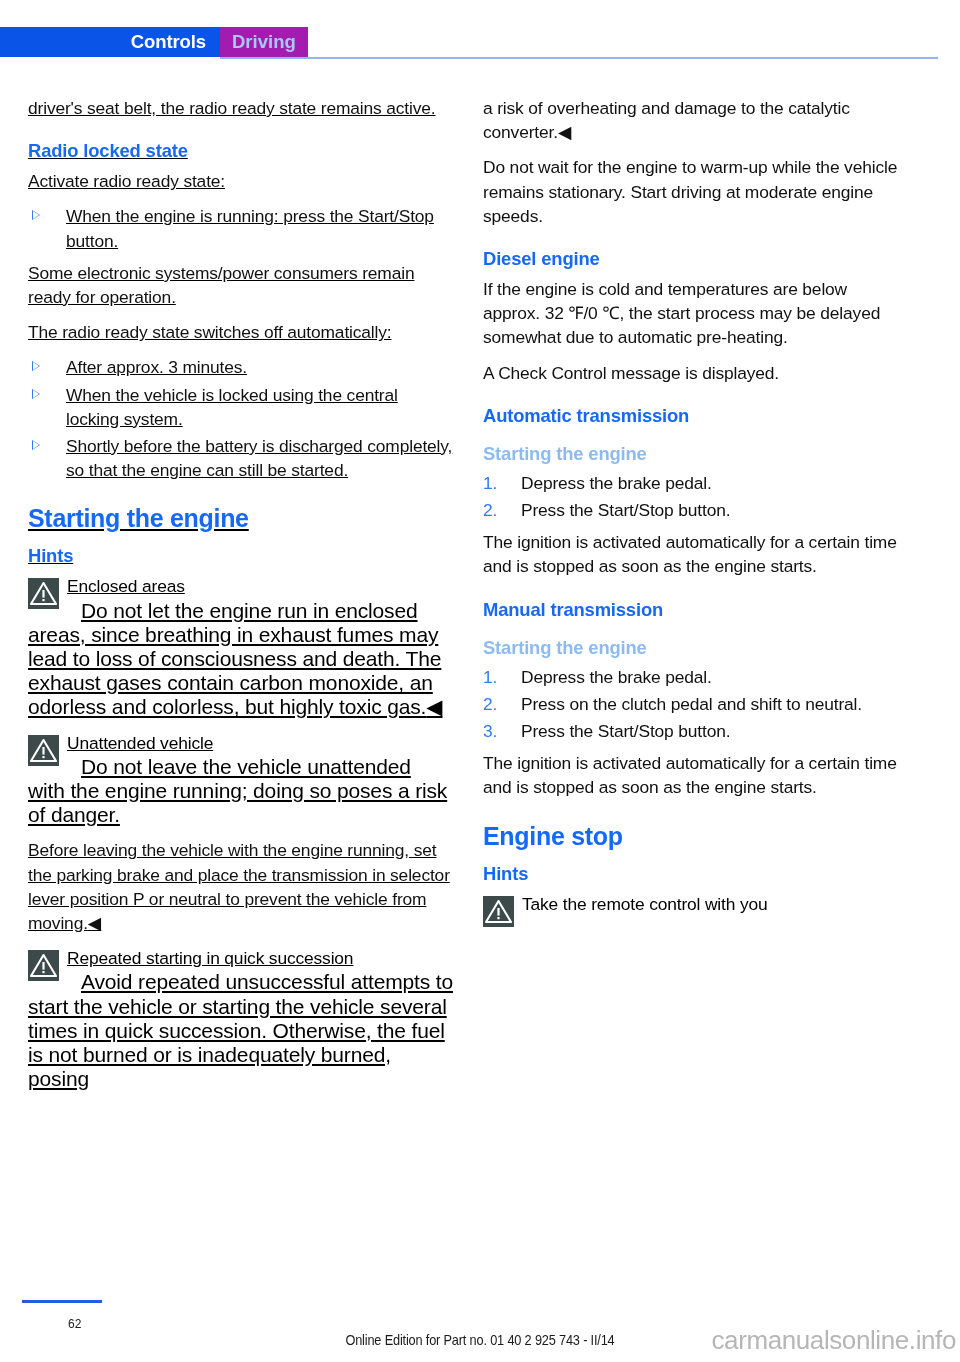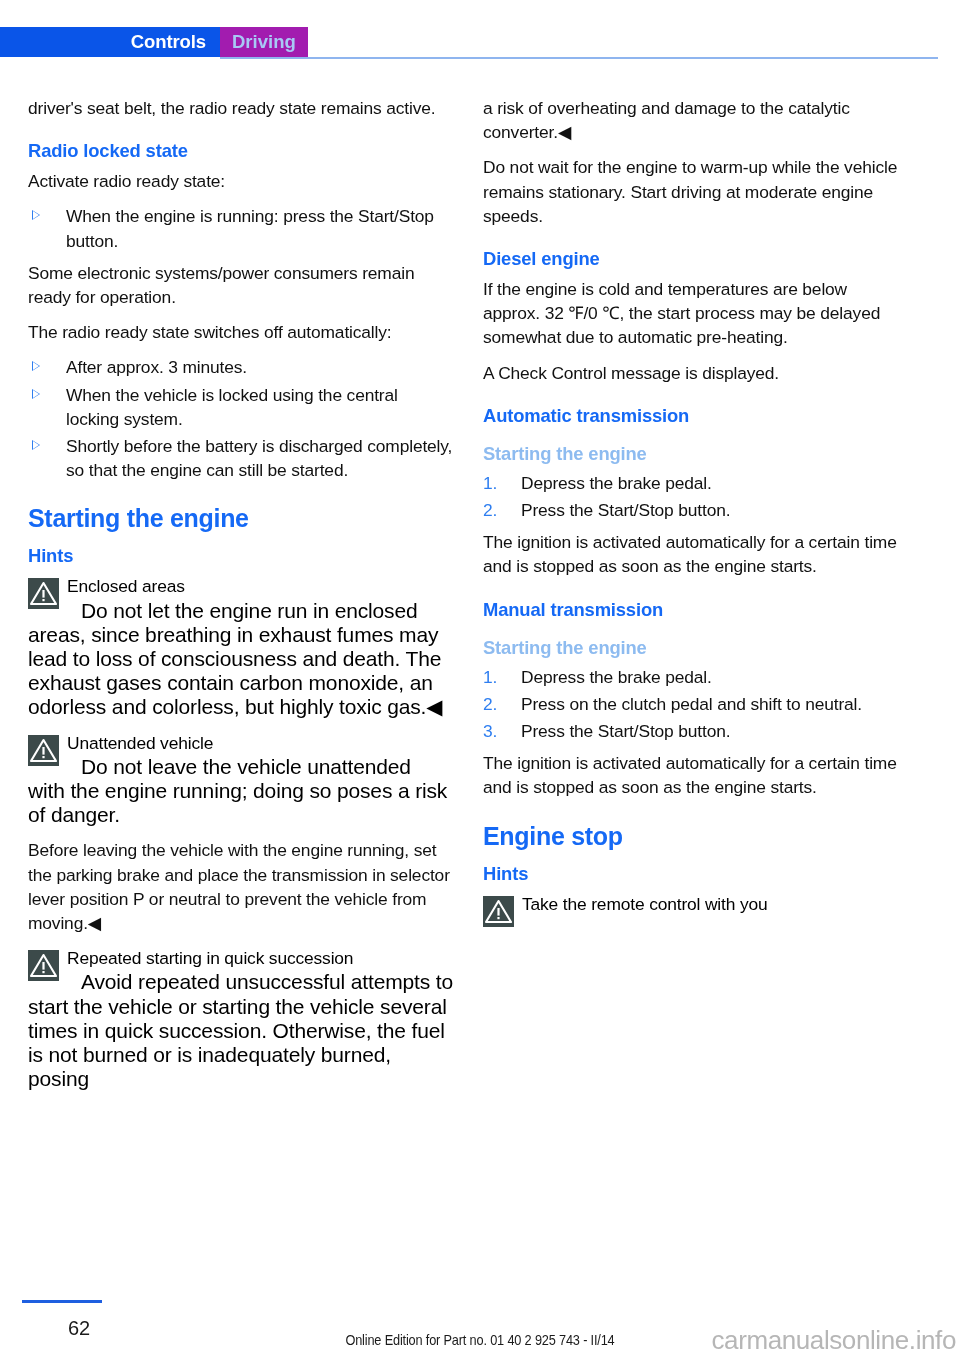--- a/index.html
+++ b/index.html
@@ -66,21 +66,21 @@
     position: absolute;
     top: 96px;
     left: 0;
     width: 960px;
   }
   .col {
     position: absolute;
     top: 0;
     width: 425px;
   }
-  .col-left  { left: 28px;  }
+  .col-left  { left: 28px; text-decoration: underline;  }
   .col-right { left: 483px; }
 
   
   p.body, .warn-body {
     margin: 0 0 11px 0;
     font-size: 17.4px;
     line-height: 24.2px;
     color: #111111;
     letter-spacing: -0.15px;
   }
@@ -198,21 +198,21 @@
     left: 22px;
     top: 0;
     width: 80px;
     height: 3px;
     background: #1e5fe0;
   }
   .page-num {
     position: absolute;
     left: 68px;
     top: 17px;
-    font-size: 20px;
+    font-size: 12px;
     color: #1b1b1b;
   }
   .edition {
     position: absolute;
     left: 0;
     top: 32px;
     width: 960px;
     text-align: center;
     font-size: 14.5px;
     color: #1b1b1b;

